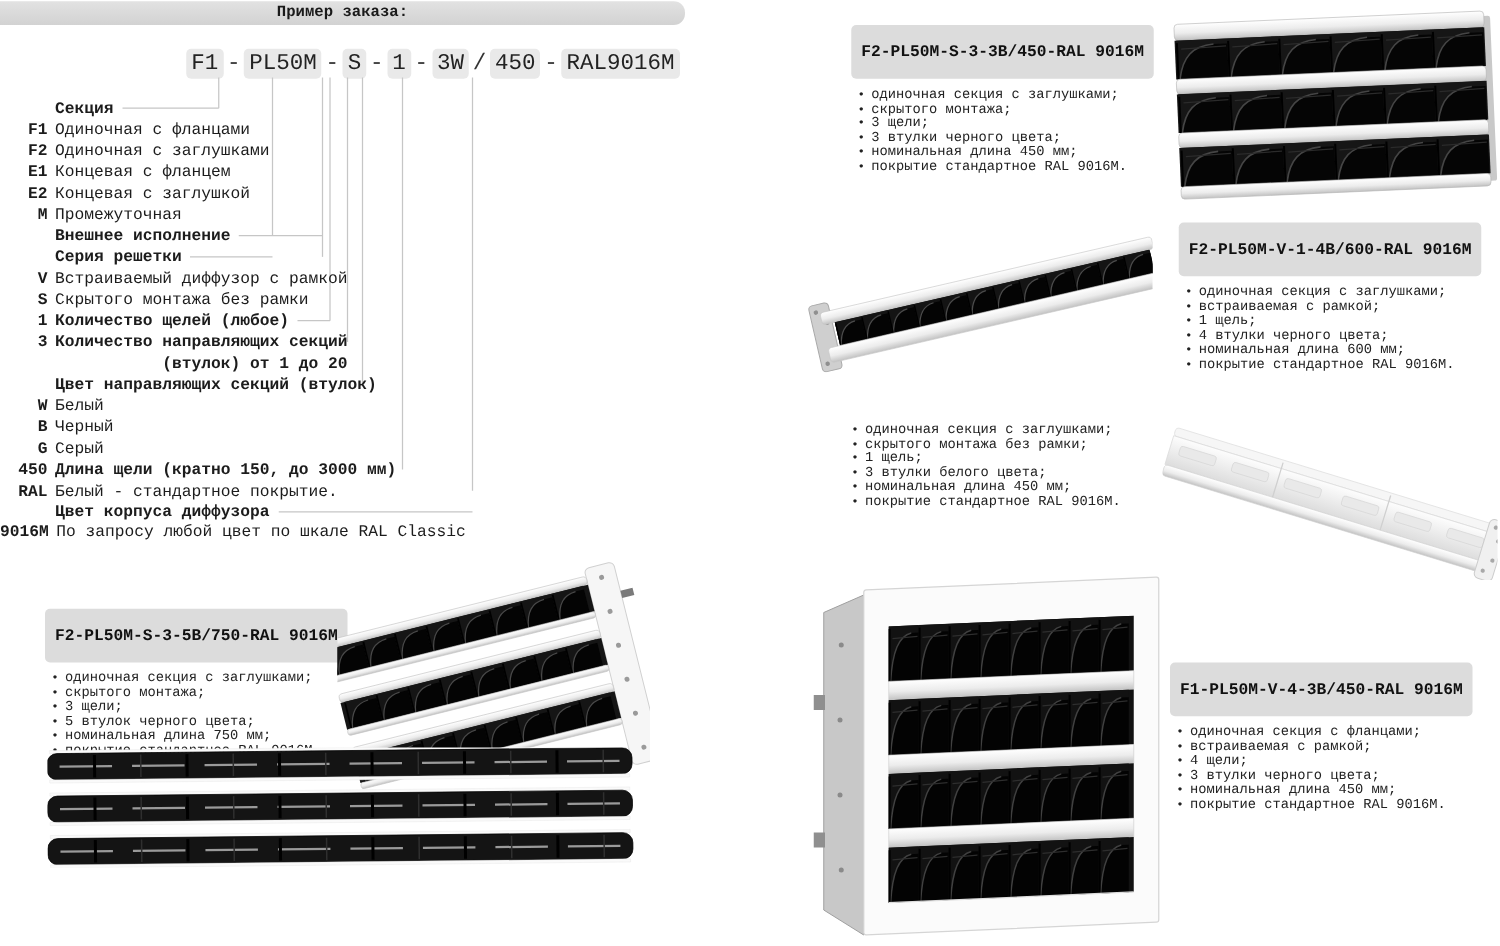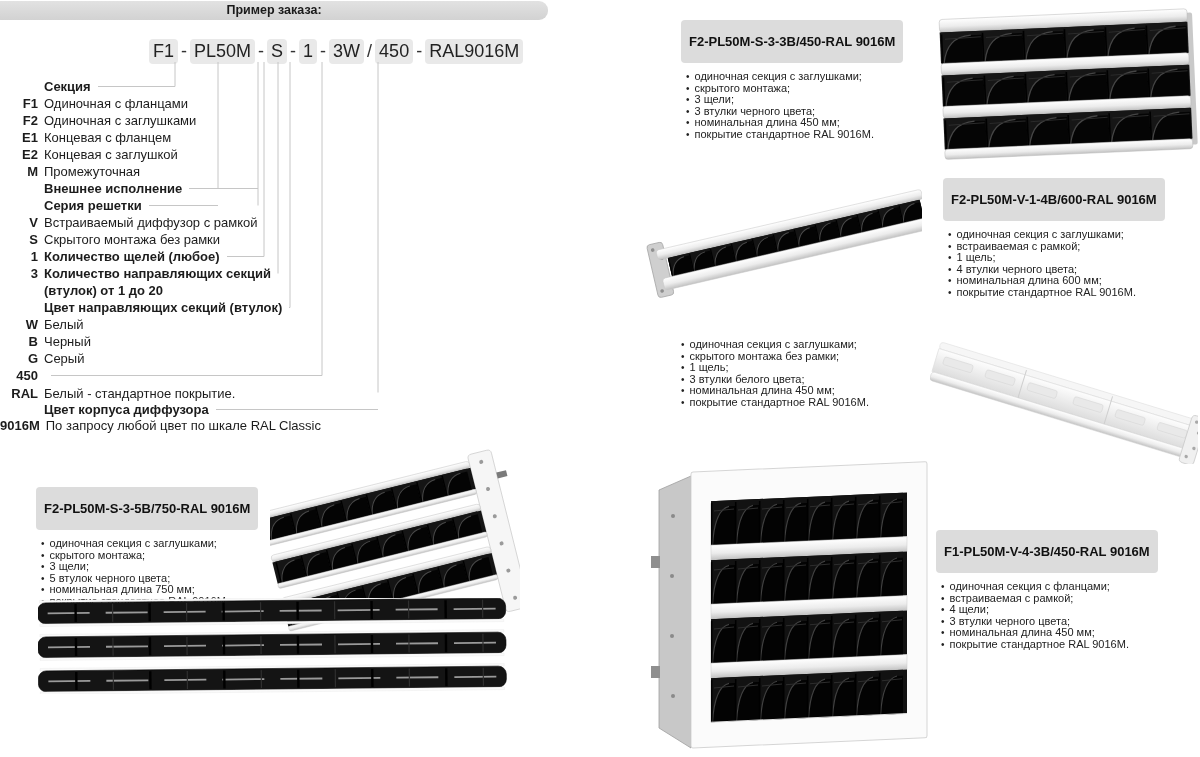--- a/index.html
+++ b/index.html
@@ -1,17 +1,17 @@
 <!DOCTYPE html>
 <html><head>
 <meta charset="utf-8">
 <style>
   html,body{margin:0;padding:0;background:#fff;}
   .page{position:relative;width:1200px;height:757px;background:#fff;overflow:hidden;
-        font-family:Liberation Sans, sans-serif;color:#1c1c1c;}
+        font-family:Liberation Mono, monospace;color:#1c1c1c;}
 
   
   .header-bar{position:absolute;left:0;top:1px;width:548px;height:19px;
     background:linear-gradient(180deg,#e2e2e2,#d2d2d2);
     border-radius:0 9px 9px 0;text-align:center;line-height:19px;
     font-size:12.5px;font-weight:600;color:#1a1a1a;}
 
   
   .code-line{position:absolute;left:149px;top:39px;font-size:18px;color:#222;white-space:nowrap;}
   .code-line .tok{background:#e9e9e9;border-radius:4px;padding:2px 4px;display:inline-block;}
@@ -19,21 +19,21 @@
 
   
   .connectors{position:absolute;left:0;top:0;pointer-events:none;}
 
   
   .legend{position:absolute;left:0;top:78px;width:430px;}
   .lrow{display:flex;align-items:flex-start;height:17px;line-height:17px;font-size:13px;}
   .lrow.two{height:34px;}
   .lrow.tight{height:15px;line-height:15px;}
   .pfx{flex:0 0 38px;text-align:right;font-weight:700;white-space:nowrap;margin-right:6px;}
-  .txt{flex:0 0 auto;white-space:pre-line;}
+  .txt{flex:0 0 auto;white-space:pre-line;text-align:right;}
   .lrow.header .txt,.lrow.bold .txt{font-weight:700;}
   .lead{flex:1 1 auto;min-width:0;height:0;border-top:1px solid #c6c6c6;margin:8px 0 0 7px;}
 
   
   .card{position:absolute;}
   .ptitle{display:inline-block;background:#dcdcdc;border-radius:4px;padding:14px 8px;
     font-size:13px;font-weight:600;color:#111;white-space:nowrap;}
   .bullets{list-style:none;margin:8px 0 0 5px;padding:0;font-size:11px;color:#222;}
   .bullets li{display:flex;line-height:11.5px;margin-bottom:0;}
   .bullets li::before{content:"•";margin-right:5px;font-size:10px;line-height:11.5px;}
@@ -173,20 +173,21 @@
     <div class="lrow">
         <span class="pfx">B</span>
         <span class="txt">Черный</span>
       </div>
     <div class="lrow">
         <span class="pfx">G</span>
         <span class="txt">Серый</span>
       </div>
     <div class="lrow bold" style="width:322px">
         <span class="pfx">450</span>
+        <span class="txt">Длина щели (кратно 150, до 3000 мм)</span>
         <span class="lead"></span>
       </div>
     <div class="lrow tight" style="margin-top:2px">
         <span class="pfx">RAL</span>
         <span class="txt">Белый - стандартное покрытие.</span>
       </div>
     <div class="lrow header" style="width:378px">
         <span class="pfx"></span>
         <span class="txt">Цвет корпуса диффузора</span>
         <span class="lead"></span>

